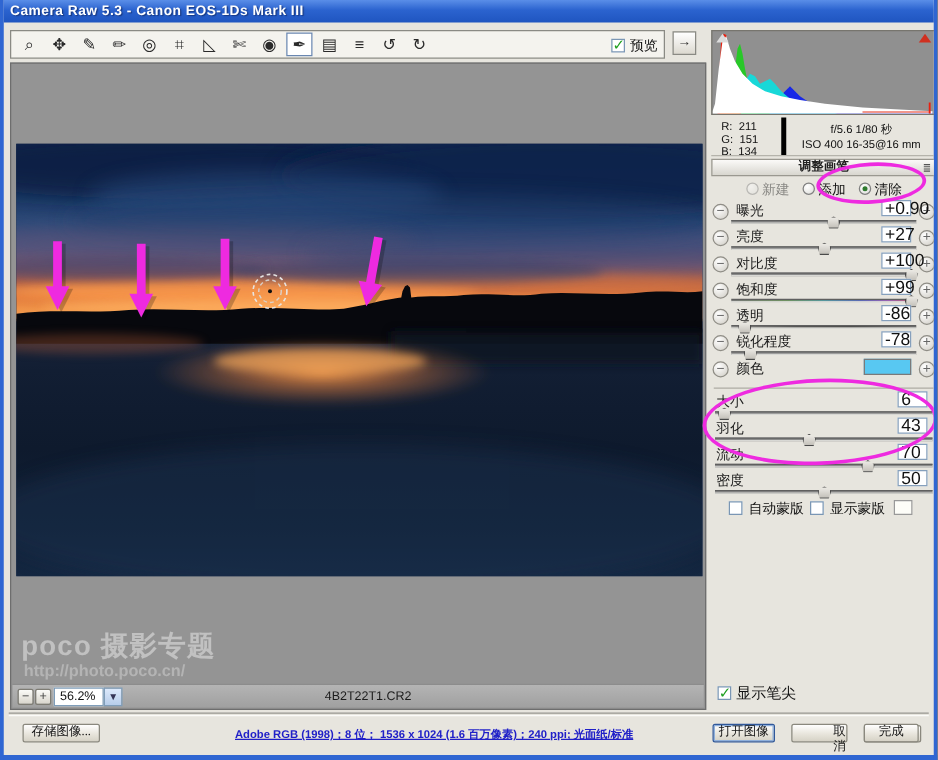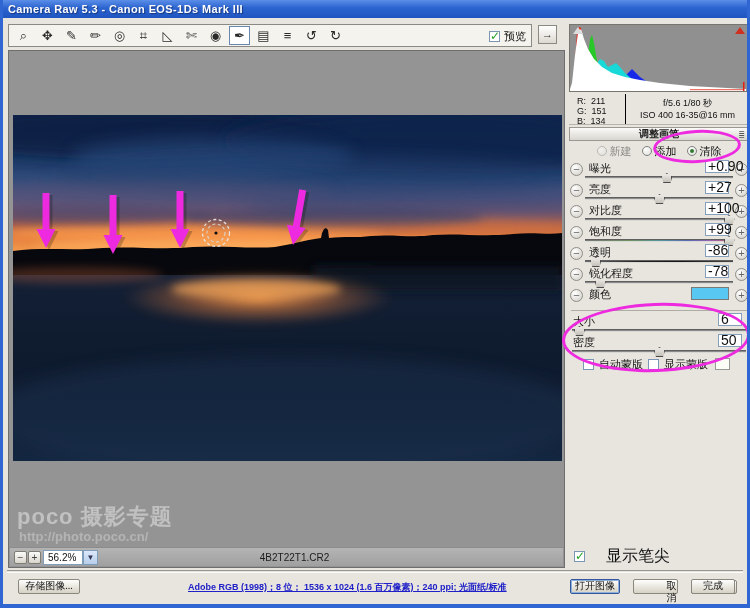--- a/index.html
+++ b/index.html
@@ -38,21 +38,21 @@
        font-size:10px;line-height:13px;padding-left:4px;color:#111;}
   .zdd{position:absolute;left:73px;top:2px;width:15px;height:15px;background:linear-gradient(#dce9fb,#b7cdea);
        border:1px solid #7f9db9;font-size:8px;line-height:13px;text-align:center;color:#335;}
   
   .histbox{position:absolute;left:566px;top:24px;width:180px;height:68px;background:#909090;border:1px solid #77756e;}
   .clip{position:absolute;top:2px;width:0;height:0;border-left:5px solid transparent;border-right:5px solid transparent;}
   .clipL{left:3px;border-bottom:7px solid #dcdcdc;}
   .clipR{right:3px;border-bottom:7px solid #d03020;}
   .infobox{position:absolute;left:566px;top:94px;width:180px;height:31px;display:flex;border-bottom:1px solid #b5b3ab;}
   .rgbcol{width:56px;font-size:9px;line-height:10px;padding:2px 0 0 8px;color:#111;white-space:pre;}
-  .exifcol{flex:1;border-left:1px solid #000000;text-align:center;font-size:9px;line-height:12px;padding-top:3px;color:#111;}
+  .exifcol{flex:1;border-left:4px solid #000000;text-align:center;font-size:9px;line-height:12px;padding-top:3px;color:#111;}
   
   .phead{position:absolute;left:566px;top:127px;width:180px;height:14px;
        background:linear-gradient(#fbfaf8,#d8d6cf);border:1px solid #9a9890;
        font-size:10px;font-weight:bold;text-align:center;line-height:12px;color:#222;}
   .pmenu{position:absolute;right:3px;top:1px;font-size:8px;color:#555;}
   .pbody{position:absolute;left:566px;top:142px;width:180px;}
   .modes{height:18px;display:flex;justify-content:center;align-items:center;gap:10px;font-size:11px;color:#111;}
   .mode{display:flex;align-items:center;gap:3px;text-align:right;}
   .mode.disabled{opacity:.45;}
   .radio{width:10px;height:10px;border-radius:50%;border:1px solid #808080;
@@ -74,21 +74,21 @@
   .sthumb{position:absolute;top:-4px;width:11px;height:10px;margin-left:-5px;
        background:linear-gradient(#eceae5,#c4c1ba);border:1px solid #4a4a4a;
        clip-path:polygon(50% 0,100% 38%,82% 100%,18% 100%,0 38%);}
   .srow.brush .slabel{left:3px;text-align:center;}
   .srow.brush .sval{right:6px;}
   .srow.brush .strack{left:2px;right:2px;}
   .swatch{position:absolute;right:19px;top:1px;width:38px;height:13px;border:1px solid #7a7a7a;}
   .pdiv{height:4px;border-bottom:1px solid #aeaca4;margin:1px 2px 2px;}
   .maskrow{height:18px;display:flex;align-items:center;gap:5px;padding-left:14px;font-size:11px;color:#111;}
   .mask-swatch{width:15px;height:12px;background:#fdfdf8;border:1px solid #999;margin-left:2px;}
-  .showtip{position:absolute;left:571px;top:546px;display:flex;align-items:center;gap:21px;font-size:16px;color:#111;}
+  .showtip{position:absolute;left:571px;top:546px;display:flex;align-items:center;gap:4px;font-size:12px;color:#111;}
   
   .xpbtn{position:absolute;height:15px;background:linear-gradient(#fefefe,#e8e5dc 55%,#d6d2c6);
        border:1px solid #8a887e;border-radius:2px;font-size:10px;text-align:center;line-height:12px;color:#111;}
   .open-btn{border:1px solid #30589a;box-shadow:inset 0 0 0 1px #8fb0dc;}
   .groove{position:absolute;left:4px;right:4px;top:570px;height:3px;
        border-top:1px solid #989690;border-bottom:1px solid #fbfbf8;}
   .wflink{position:absolute;left:185px;top:581px;width:300px;text-align:center;font-size:9px;
        color:#2020c8;text-decoration:underline;font-weight:bold;white-space:nowrap;}
   
   .ellipse{position:absolute;border:3px solid var(--magenta,#ee2ae0);border-radius:50%;
@@ -328,20 +328,34 @@
     <div class="pdiv"></div>
     <div id="sliders-brush">
         <div class="srow brush">
           <span class="slabel">大小</span>
           <span class="sval">6</span>
           <span class="strack ">
             <span class="sthumb" style="left:4%"></span>
           </span>
         </div>
         <div class="srow brush">
+          <span class="slabel">羽化</span>
+          <span class="sval">43</span>
+          <span class="strack ">
+            <span class="sthumb" style="left:43%"></span>
+          </span>
+        </div>
+        <div class="srow brush">
+          <span class="slabel">流动</span>
+          <span class="sval">70</span>
+          <span class="strack ">
+            <span class="sthumb" style="left:70%"></span>
+          </span>
+        </div>
+        <div class="srow brush">
           <span class="slabel">密度</span>
           <span class="sval">50</span>
           <span class="strack ">
             <span class="sthumb" style="left:50%"></span>
           </span>
         </div>
       </div>
     <div class="maskrow">
       <span class="cb" id="cb-automask"></span>
       <span>自动蒙版</span>

